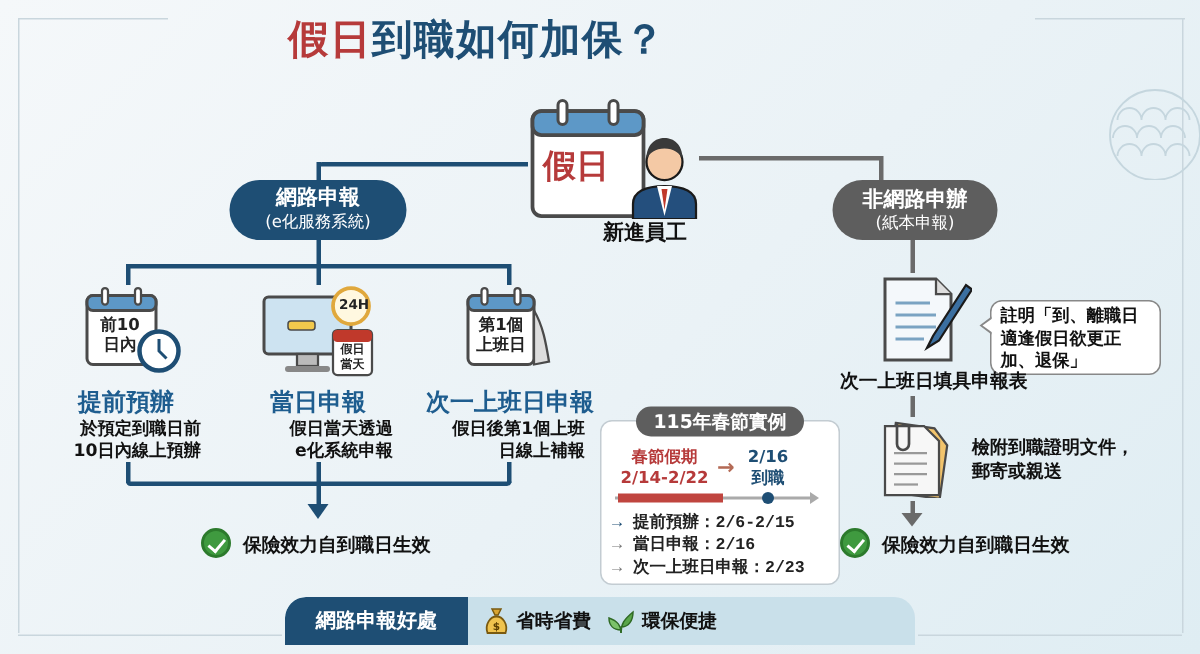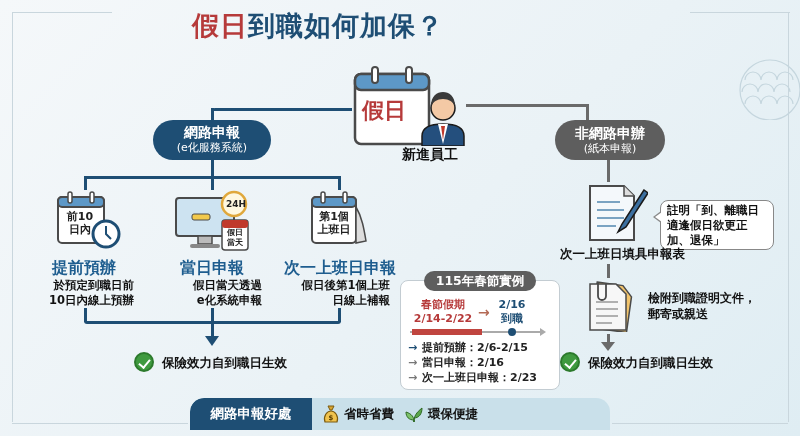--- a/index.html
+++ b/index.html
@@ -30,21 +30,21 @@
   .step-desc { position: absolute; font-size: 11.5px; font-weight: bold; color: #111; text-align: right; line-height: 15px; white-space: nowrap; }
 
   .check { position: absolute; width: 20px; height: 20px; border-radius: 50%; background: #3f9a3f; border: 2px solid #2c7a2c; }
   .check::after { content: ""; position: absolute; left: 5px; top: 3px; width: 5px; height: 9px; border-right: 2.5px solid #fff; border-bottom: 2.5px solid #fff; transform: rotate(40deg); }
   .effect-text { position: absolute; font-size: 12.5px; font-weight: bold; color: #111; white-space: nowrap; }
 
   .example-box { position: absolute; left: 400px; top: 280px; width: 160px; height: 110px; background: #fff; border: 1.5px solid #c3ccd2; border-radius: 8px; }
   .example-tag { position: absolute; left: 424px; top: 271px; width: 112px; height: 20px; background: #5e5e5e; color: #fff; border-radius: 10px; text-align: center; font-size: 12.5px; font-weight: bold; line-height: 20px; }
   .ex-holiday { position: absolute; color: #b63a3a; font-size: 11px; font-weight: bold; text-align: center; line-height: 14px; }
   .ex-onboard { position: absolute; color: #1e4e74; font-size: 11px; font-weight: bold; text-align: center; line-height: 14px; }
-  .ex-row { position: absolute; left: 408px; font-size: 11px; font-weight: bold; color: #222; white-space: nowrap; }
+  .ex-row { position: absolute; left: 408px; font-size: 11px; font-weight: bold; color: #222; white-space: nowrap; font-family: Liberation Mono, monospace; }
   .ex-row .arr { display: inline-block; width: 14px; }
   .arr-blue { color: #1e4e74; }
   .arr-gray { color: #777; }
 
   .bubble { position: absolute; left: 660px; top: 200px; width: 114px; height: 50px; background: #fff; border: 1.5px solid #888; border-radius: 8px; font-size: 11.5px; font-weight: bold; line-height: 15px; padding: 2px 6px; color: #111; }
   .bubble::before { content: ""; position: absolute; left: -8px; top: 10px; width: 0; height: 0; border-top: 6px solid transparent; border-bottom: 6px solid transparent; border-right: 8px solid #888; }
   .bubble::after { content: ""; position: absolute; left: -6px; top: 11px; width: 0; height: 0; border-top: 5px solid transparent; border-bottom: 5px solid transparent; border-right: 7px solid #fff; }
 
   .benefit-bar { position: absolute; left: 190px; top: 398px; width: 420px; height: 32px; background: #c9e0ea; border-radius: 14px 14px 0 0; overflow: hidden; display: flex; align-items: center; }
   .benefit-head { background: #1e4e74; color: #fff; height: 100%; width: 122px; display: flex; align-items: center; justify-content: center; font-size: 13.5px; font-weight: bold; border-radius: 14px 0 0 0; }

